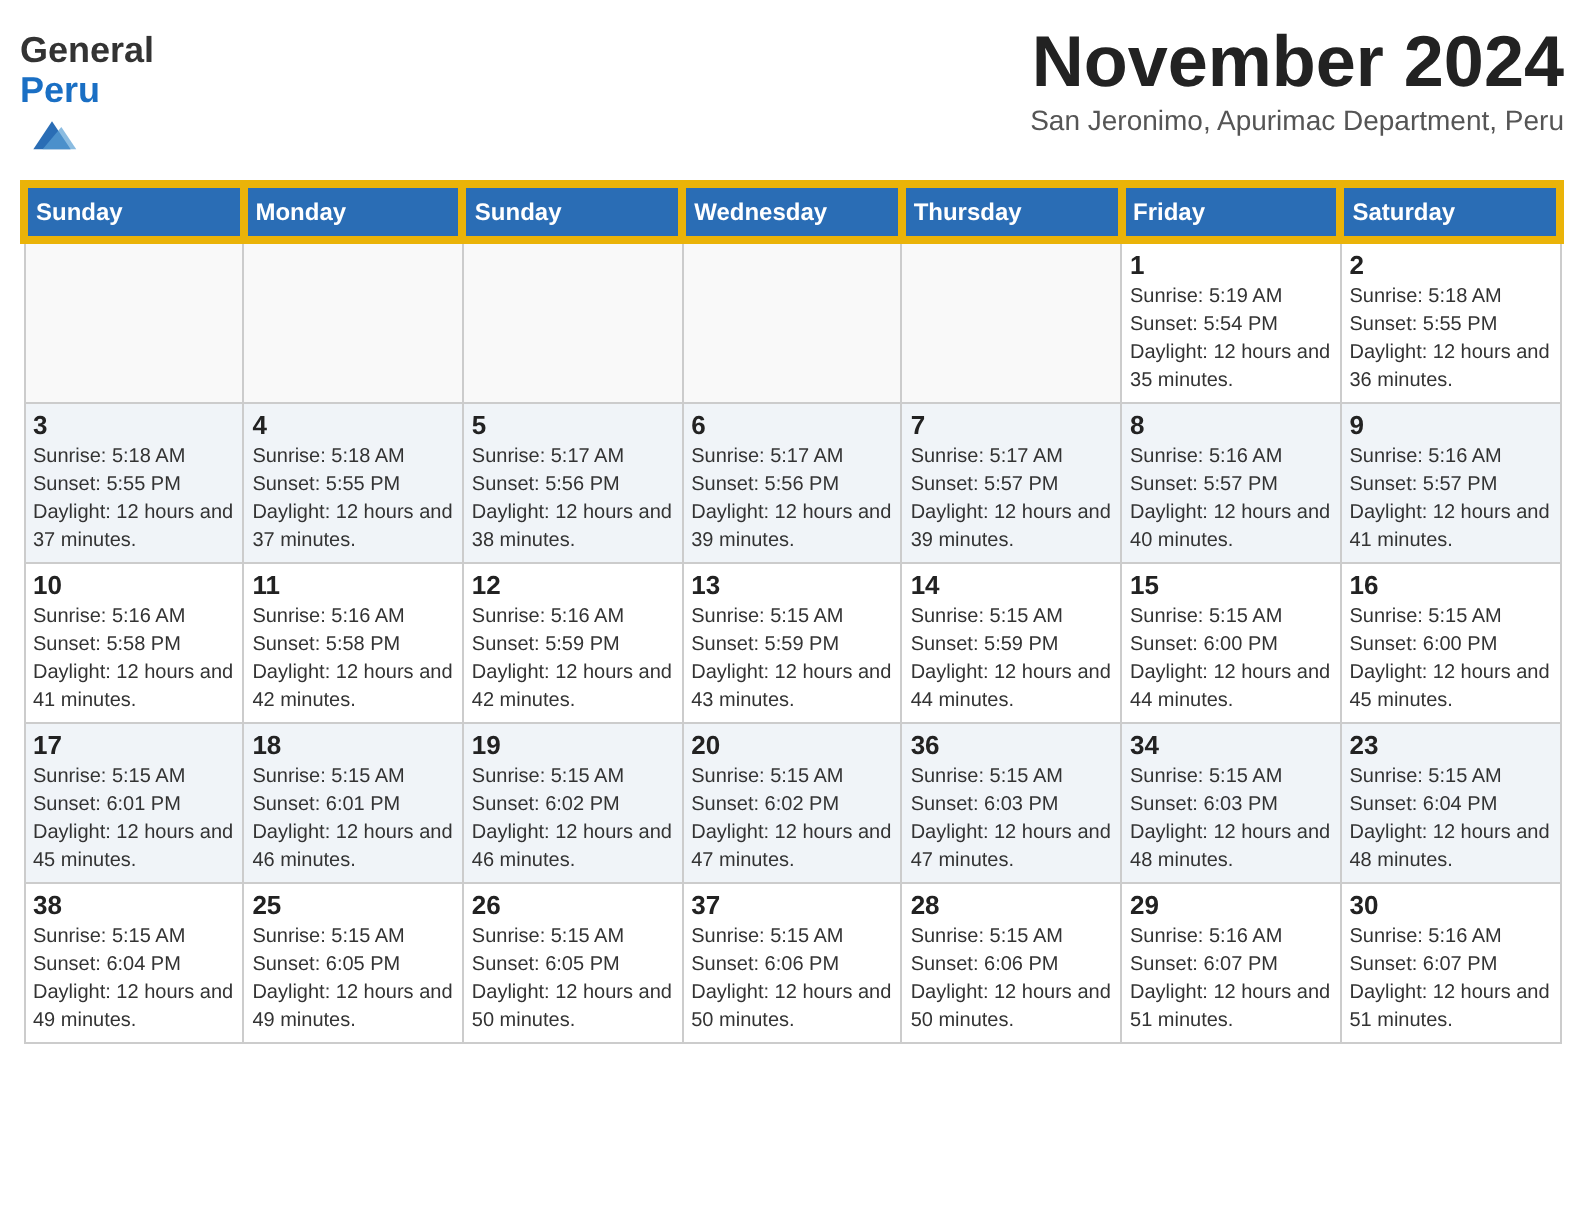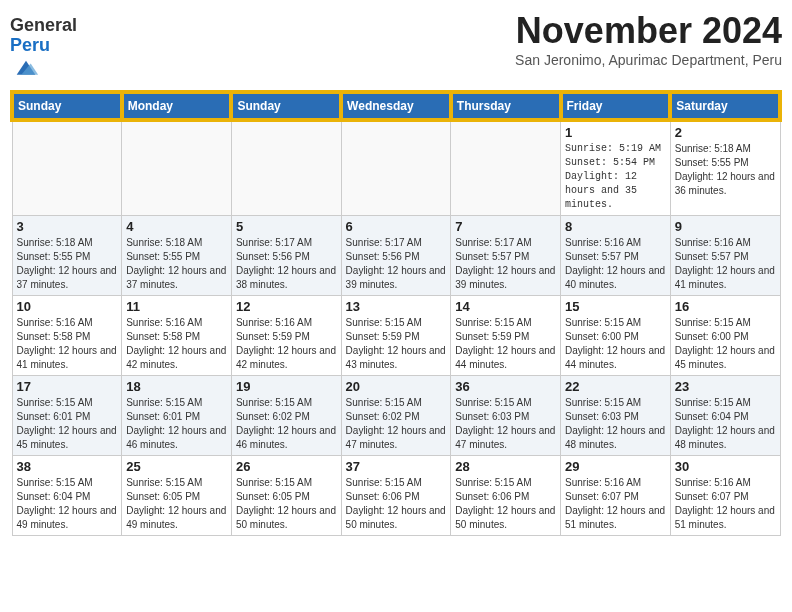--- a/index.html
+++ b/index.html
@@ -132,21 +132,21 @@
   </thead>
   <tbody id="calendar-body">
   <tr class="row-odd">
         <td class="empty"></td>
         <td class="empty"></td>
         <td class="empty"></td>
         <td class="empty"></td>
         <td class="empty"></td>
         <td>
           <span class="day-num">1</span>
-          <div class="day-info" style="white-space: pre-line; font-family: Liberation Mono, monospace;">Sunrise: 5:19 AM
+          <div class="day-info" style="white-space: pre-line;">Sunrise: 5:19 AM
 Sunset: 5:54 PM
 Daylight: 12 hours and 35 minutes.</div>
         </td>
         <td>
           <span class="day-num">2</span>
           <div class="day-info" style="white-space: pre-line;">Sunrise: 5:18 AM
 Sunset: 5:55 PM
 Daylight: 12 hours and 36 minutes.</div>
         </td>
       </tr>
@@ -263,21 +263,21 @@
 Sunset: 6:02 PM
 Daylight: 12 hours and 47 minutes.</div>
         </td>
         <td>
           <span class="day-num">36</span>
           <div class="day-info" style="white-space: pre-line;">Sunrise: 5:15 AM
 Sunset: 6:03 PM
 Daylight: 12 hours and 47 minutes.</div>
         </td>
         <td>
-          <span class="day-num">22</span>
+          <span class="day-num">34</span>
           <div class="day-info" style="white-space: pre-line;">Sunrise: 5:15 AM
 Sunset: 6:03 PM
 Daylight: 12 hours and 48 minutes.</div>
         </td>
         <td>
           <span class="day-num">23</span>
           <div class="day-info" style="white-space: pre-line;">Sunrise: 5:15 AM
 Sunset: 6:04 PM
 Daylight: 12 hours and 48 minutes.</div>
         </td>

